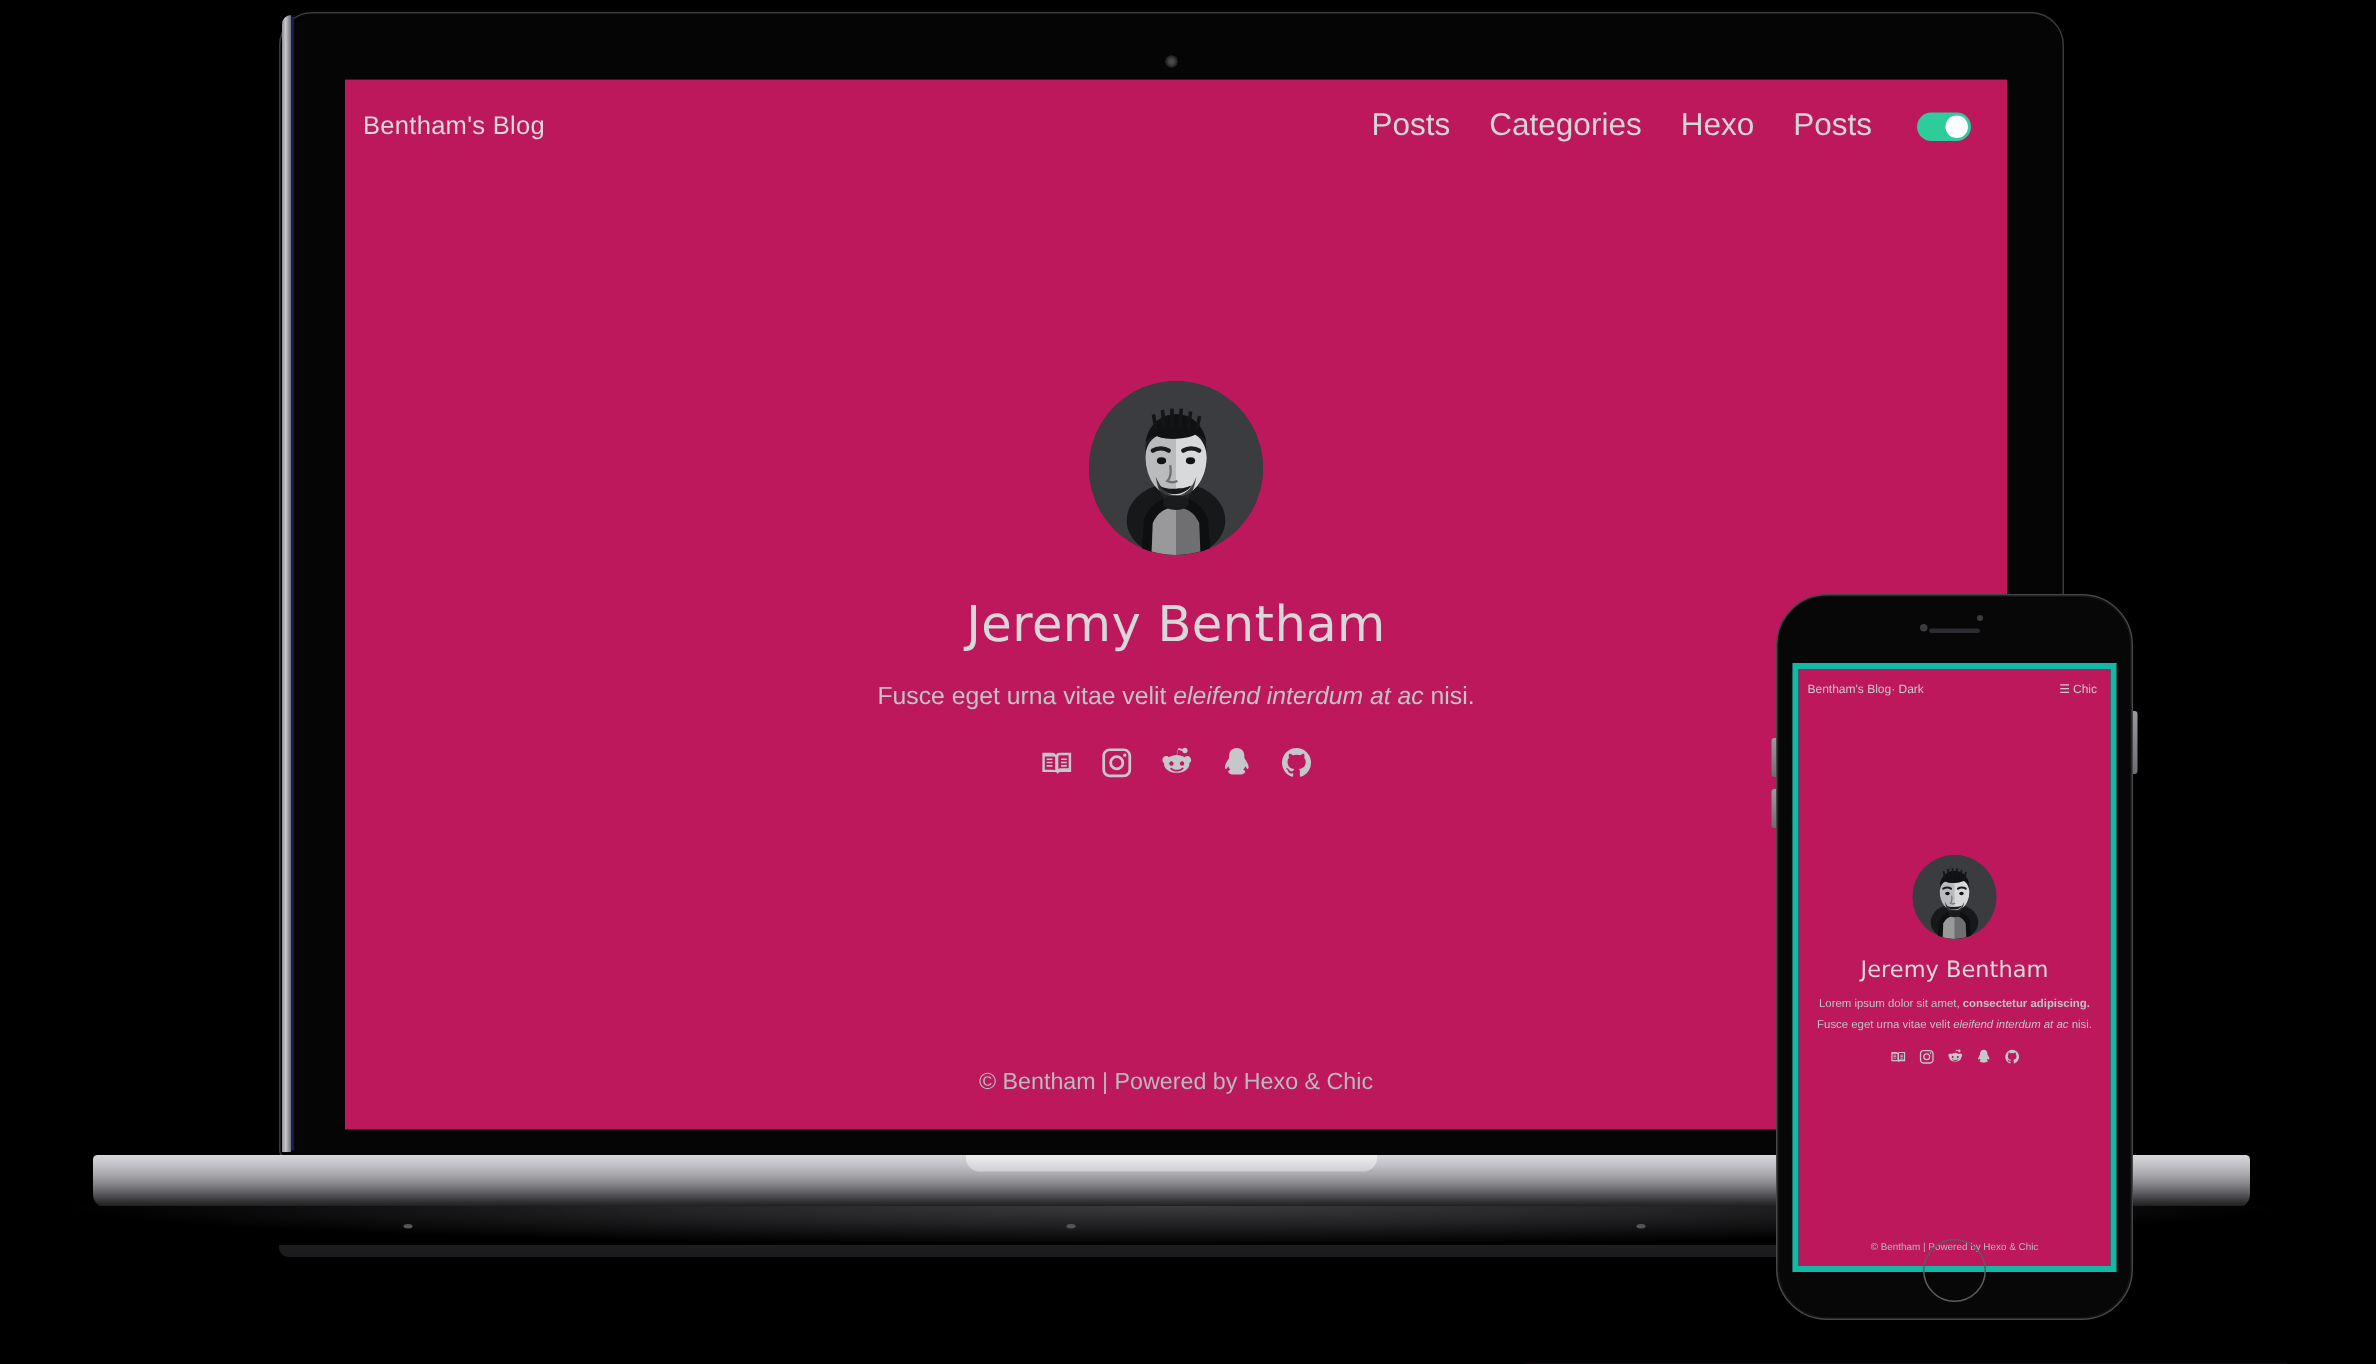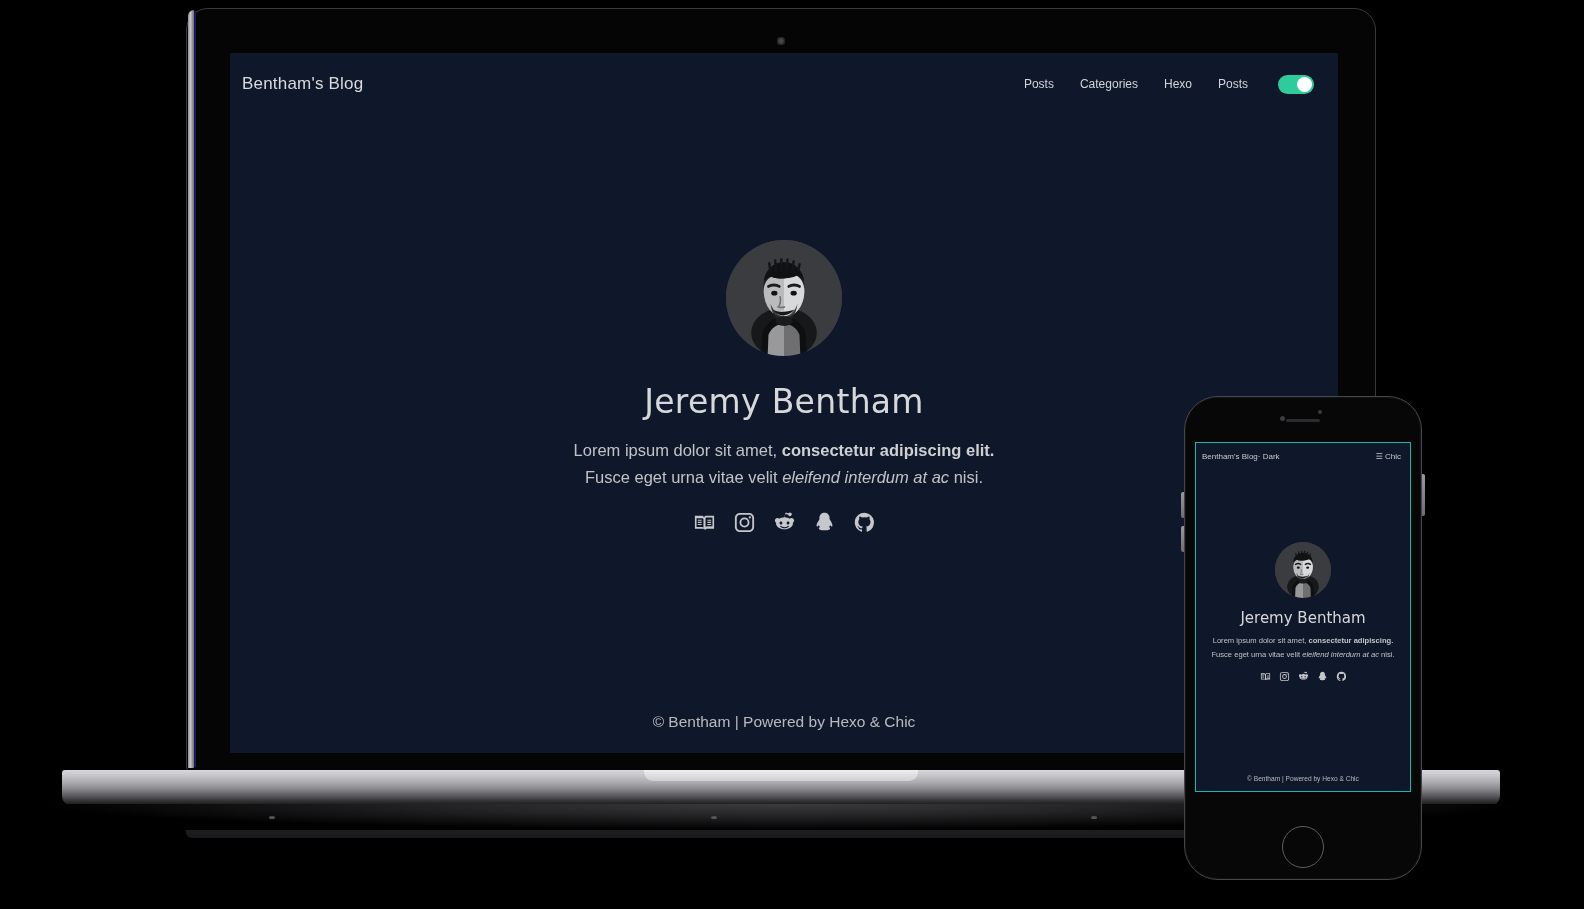--- a/index.html
+++ b/index.html
@@ -129,21 +129,21 @@
     top: 12px;
     width: 6px; height: 3px;
     background: #555558;
     border-radius: 50%;
   }
 
   
   .site {
     position: absolute;
     inset: 0;
-    background: #0f172a;
+    background: #be185d;
     display: flex;
     flex-direction: column;
   }
 
   
   .nav {
     height: 62px;
     flex: 0 0 auto;
     display: flex;
     align-items: center;
@@ -155,21 +155,21 @@
     font-size: 17px;
     letter-spacing: 0.2px;
   }
   .nav-right {
     display: flex;
     align-items: center;
     gap: 26px;
   }
   .nav-link {
     color: #d4d5d7;
-    font-size: 12px;
+    font-size: 21px;
     text-decoration: none;
     cursor: pointer;
   }
   .toggle {
     position: relative;
     width: 36px;
     height: 19px;
     border-radius: 10px;
     background: #2ecc9b;
     cursor: pointer;
@@ -291,23 +291,23 @@
   .ip-speaker {
     position: absolute;
     left: 50%; margin-left: -17px; top: 23px;
     width: 34px; height: 3px;
     border-radius: 2px;
     background: #2c2c30;
   }
   .ip-screen {
     position: absolute;
     left: 11px; top: 46px;
-    width: 216px; height: 350px;
+    width: 216px; height: 406px;
     background: #292b2e;
-    border: 1px solid #14b8a6;
+    border: 4px solid #14b8a6;
     overflow: hidden;
   }
   .ip-home {
     position: absolute;
     left: 50%; margin-left: -21px;
     bottom: 12px;
     width: 42px; height: 42px;
     border-radius: 50%;
     border: 1.5px solid #5c5c60;
     cursor: pointer;
@@ -443,23 +443,20 @@
 
         <div class="hero">
           <div class="avatar">
             <svg>
                 <use href="#ic-avatar"></use>
               </svg>
           </div>
           <div class="hero-name">Jeremy Bentham</div>
 
           <div class="hero-line">
-            <span>Lorem ipsum dolor sit amet, </span><b>consectetur adipiscing elit.</b>
-          </div>
-          <div class="hero-line">
             <span>Fusce eget urna vitae velit </span><i>eleifend interdum at ac</i><span> nisi.</span>
           </div>
 
           <div class="socials">
             <a class="social">
                 <svg>
                   <use href="#ic-book"></use>
                 </svg>
               </a>
             <a class="social">

